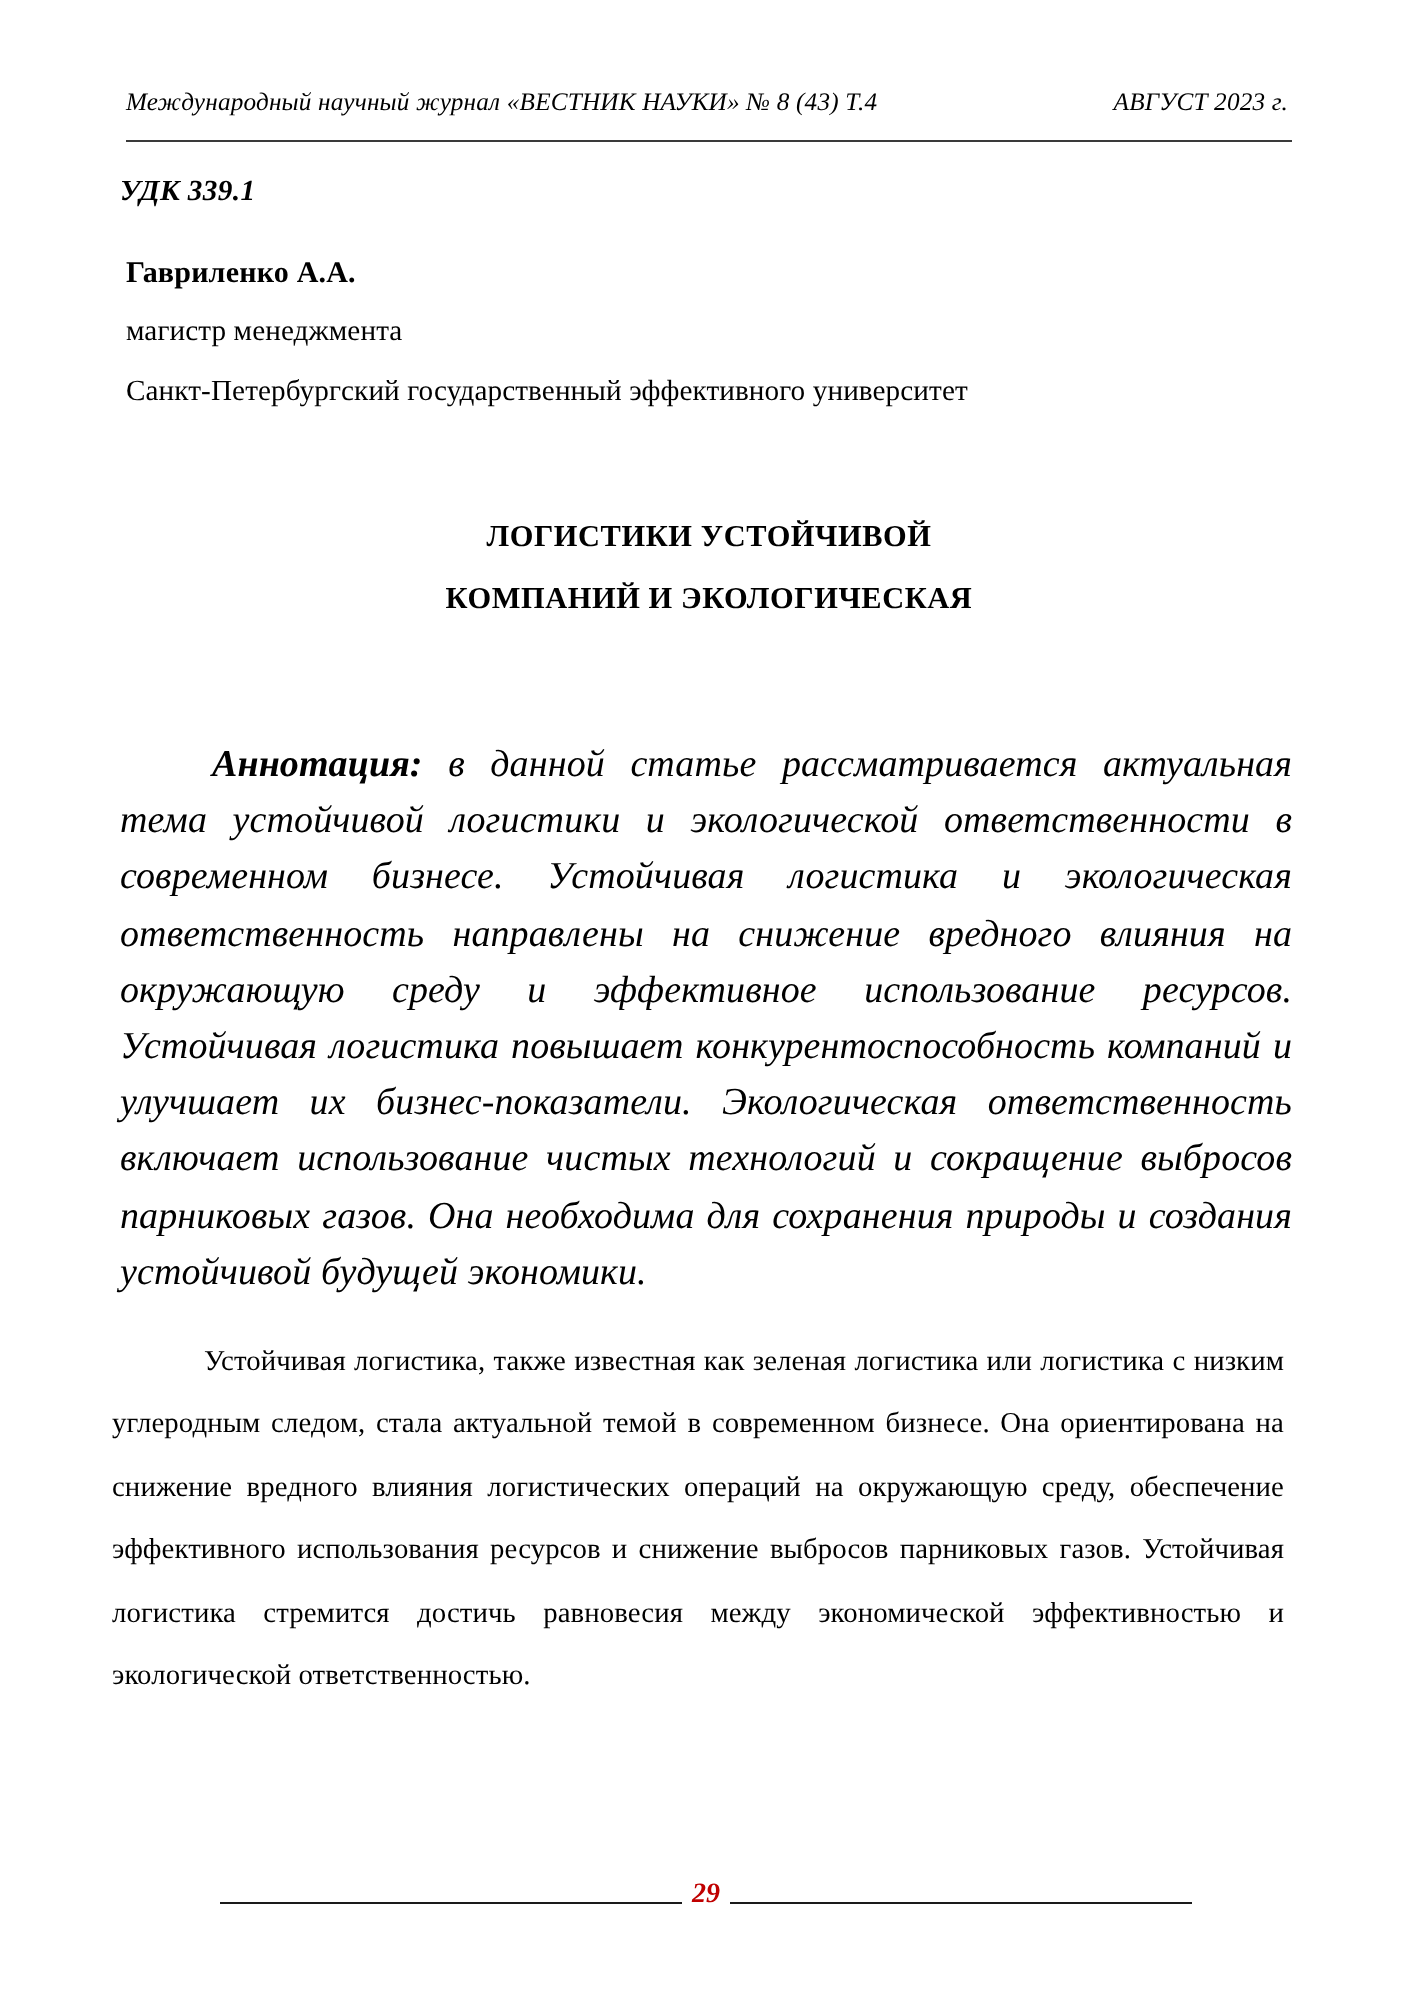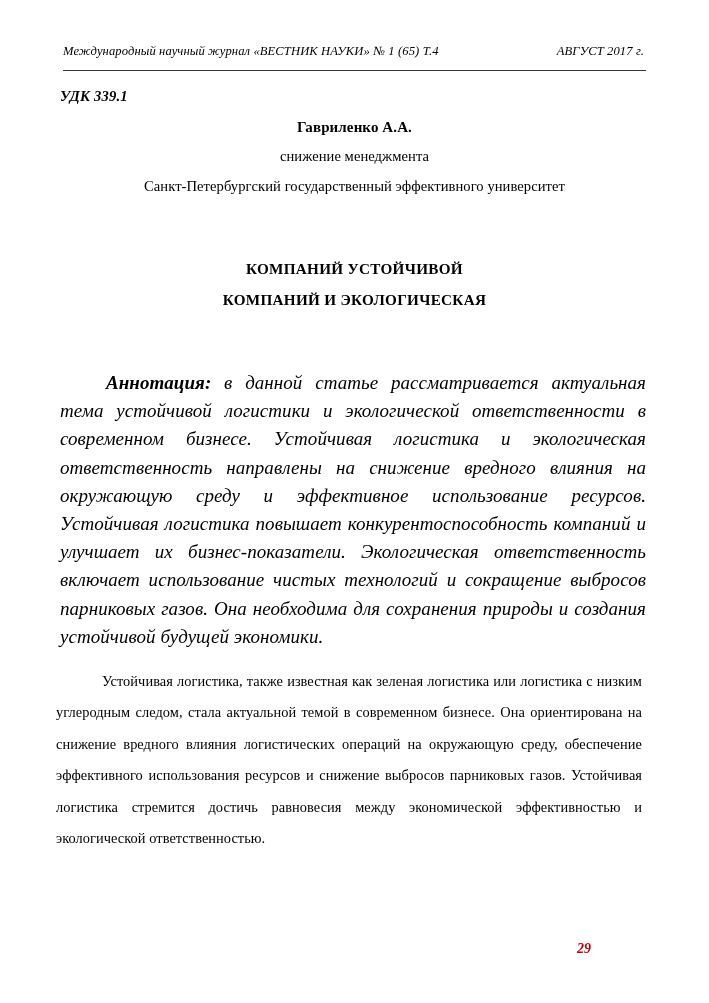--- a/index.html
+++ b/index.html
@@ -55,22 +55,21 @@
     font-size: 14.6px;
     letter-spacing: 0.2px;
     font-style: italic;
   }
 
   
   .title-block {
     position: absolute;
     left: 63px;
     right: 63px;
-    top: 113px;
-    text-align: center;
+    top: 123px;
   }
   .author-name {
     font-weight: bold;
     font-size: 15px;
     line-height: 28px;
     letter-spacing: 0.1px;
   }
   .author-degree,
   .author-org,
   .author-city {
@@ -141,23 +140,22 @@
     letter-spacing: 0.05px;
   }
 
   
   .footer {
     position: absolute;
     left: 110px;
     width: 486px;
     top: 944px;
     display: flex;
-    align-items: flex-end;
+    align-items: center;
     justify-content: center;
-    flex-direction: column;
   }
   .footer .f-rule {
     flex: 1 1 auto;
     height: 0;
     border-top: 1.4px solid #1a1a1a;
   }
   .page-number {
     flex: 0 0 auto;
     padding: 0 5px;
     font-weight: bold;
@@ -167,35 +165,35 @@
     position: relative;
     top: -3px;
   }
 </style>
 </head>
 <body>
 
 <div class="page">
 
   <div class="running-head">
-    <span class="rh-left">Международный научный журнал «ВЕСТНИК НАУКИ» № 1 (65) Т.4</span>
-    <span class="rh-right">АВГУСТ 2017 г.</span>
+    <span class="rh-left">Международный научный журнал «ВЕСТНИК НАУКИ» № 8 (43) Т.4</span>
+    <span class="rh-right">АВГУСТ 2023 г.</span>
   </div>
   <div class="head-rule"></div>
 
   <div class="udc">УДК 339.1</div>
 
   <div class="title-block">
     <div class="author-name">Гавриленко А.А.</div>
-    <div class="author-degree">снижение менеджмента</div>
+    <div class="author-degree">магистр менеджмента</div>
     <div class="author-org">Санкт-Петербургский государственный эффективного университет</div>
   </div>
 
   <div class="article-title">
-    <span class="tline">КОМПАНИЙ УСТОЙЧИВОЙ</span>
+    <span class="tline">ЛОГИСТИКИ УСТОЙЧИВОЙ</span>
     <span class="tline">КОМПАНИЙ И ЭКОЛОГИЧЕСКАЯ</span>
   </div>
 
   <div class="abstract">
     <span class="lead">Аннотация:</span><span> в данной статье рассматривается актуальная тема устойчивой логистики и экологической ответственности в современном бизнесе. Устойчивая логистика и экологическая ответственность направлены на снижение вредного влияния на окружающую среду и эффективное использование ресурсов. Устойчивая логистика повышает конкурентоспособность компаний и улучшает их бизнес-показатели. Экологическая ответственность включает использование чистых технологий и сокращение выбросов парниковых газов. Она необходима для сохранения природы и создания устойчивой будущей экономики.</span>
   </div>
 
 
   <div class="body-text">
     <p>Устойчивая логистика, также известная как зеленая логистика или логистика с низким углеродным следом, стала актуальной темой в современном бизнесе. Она ориентирована на снижение вредного влияния логистических операций на окружающую среду, обеспечение эффективного использования ресурсов и снижение выбросов парниковых газов. Устойчивая логистика стремится достичь равновесия между экономической эффективностью и экологической ответственностью.</p>

